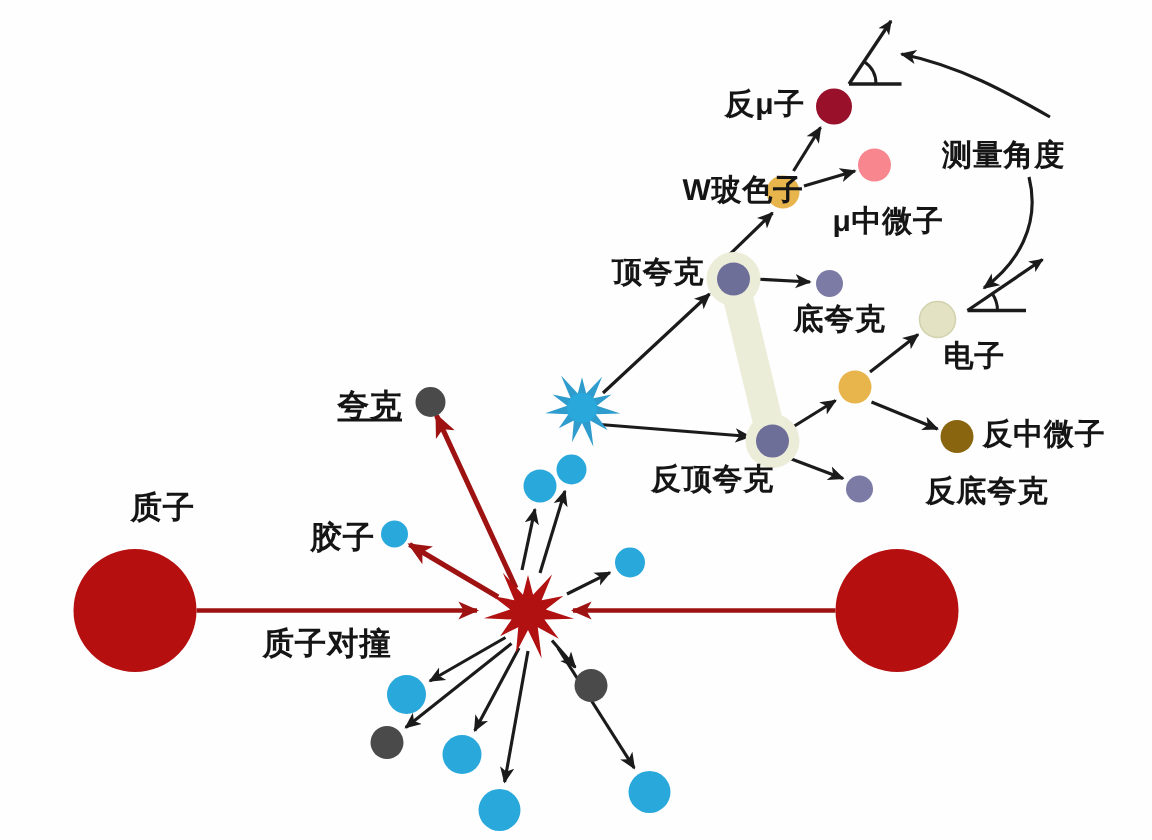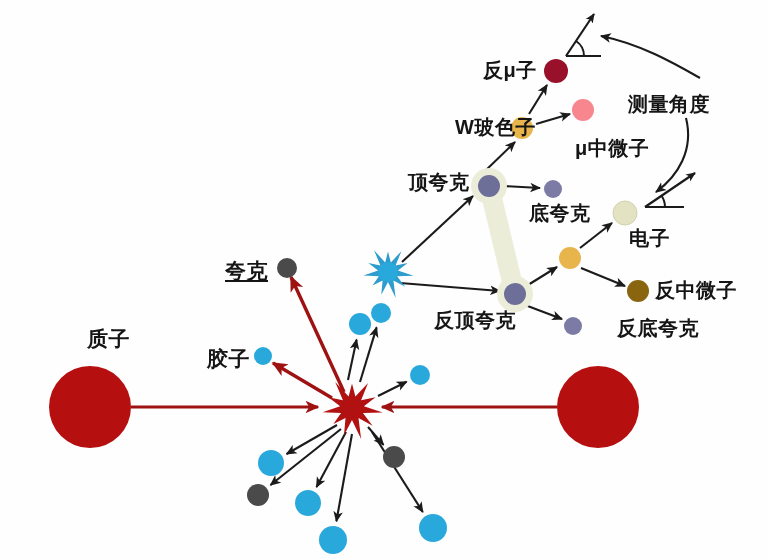--- a/index.html
+++ b/index.html
@@ -107,26 +107,27 @@
         <line x1="645" y1="207" x2="695" y2="173" stroke="#1b1b1b" stroke-width="2.2" marker-end="url(#ah-black-sm)"></line>
         <path d="M 665 207 A 20 20 0 0 0 661.5 195.8" fill="none" stroke="#1b1b1b" stroke-width="2"></path>
       </g>
     <g id="g-pointers">
         <path d="M 700 78 C 672 62 640 44 601 36" fill="none" stroke="#1b1b1b" stroke-width="2.1" marker-end="url(#ah-black)"></path>
         <path d="M 686 118 C 694 150 678 176 656 192" fill="none" stroke="#1b1b1b" stroke-width="2.1" marker-end="url(#ah-black)"></path>
       </g>
   </svg>
 
   <div class="lbl" style="left: 68px; top: 328px; font-size: 21px; margin-left: 19px;">质子</div>
+  <div class="lbl" style="left: 175px; top: 419px; font-size: 21px;">质子对撞</div>
   <div class="lbl" style="left: 207px; top: 348px; font-size: 21px;">胶子</div>
   <div class="lbl" style="left: 225px; top: 260px; font-size: 21px; text-decoration: underline;">夸克</div>
   <div class="lbl" style="left: 408px; top: 172px; font-size: 20px;">顶夸克</div>
   <div class="lbl" style="left: 434px; top: 310px; font-size: 20px;">反顶夸克</div>
   <div class="lbl" style="left: 427px; top: 117px; font-size: 20px; margin-left: 28px;">W玻色子</div>
   <div class="lbl" style="left: 483px; top: 60px; font-size: 20px;">反μ子</div>
-  <div class="lbl" style="left: 575px; top: 138px; font-size: 20px;">μ中微子</div>
+  <div class="lbl" style="left: 555px; top: 138px; font-size: 20px;">μ中微子</div>
   <div class="lbl" style="left: 529px; top: 203px; font-size: 20px;">底夸克</div>
   <div class="lbl" style="left: 585px; top: 318px; font-size: 20px; margin-left: 32px;">反底夸克</div>
   <div class="lbl" style="left: 629px; top: 228px; font-size: 20px;">电子</div>
   <div class="lbl" style="left: 655px; top: 280px; font-size: 20px;">反中微子</div>
   <div class="lbl" style="left: 628px; top: 94px; font-size: 20px;">测量角度</div>
 
 </div>
 
 </body></html>

